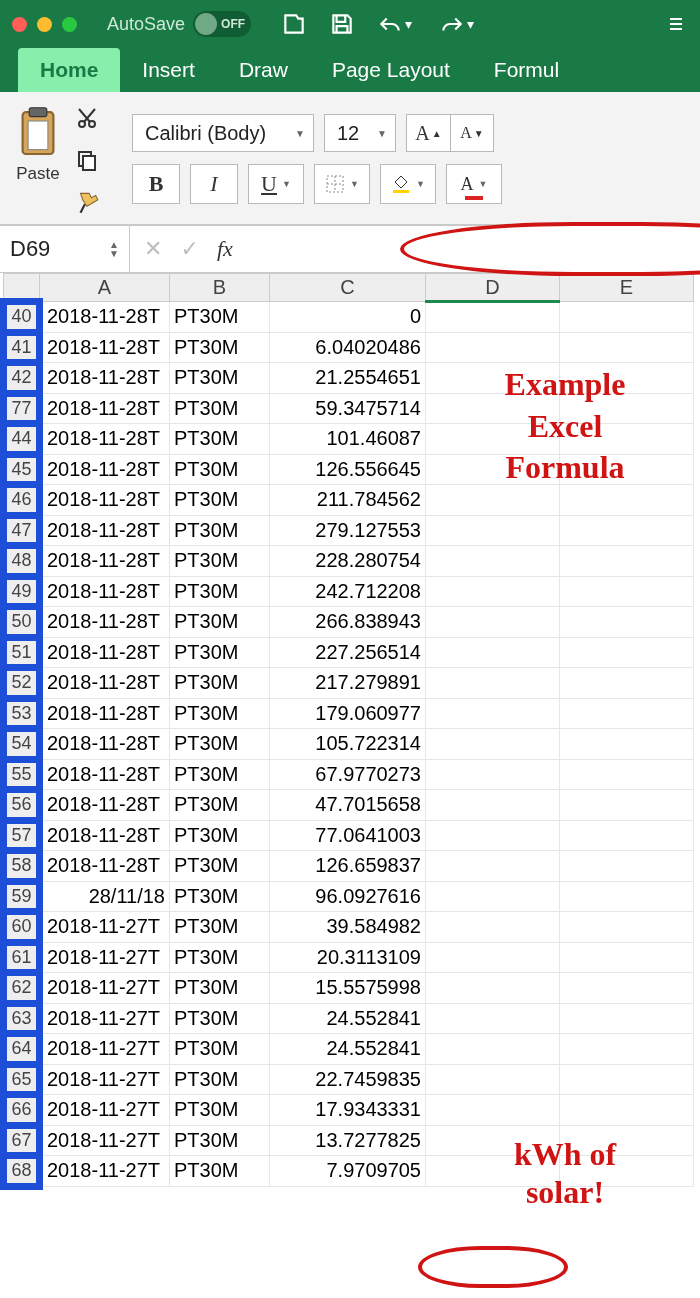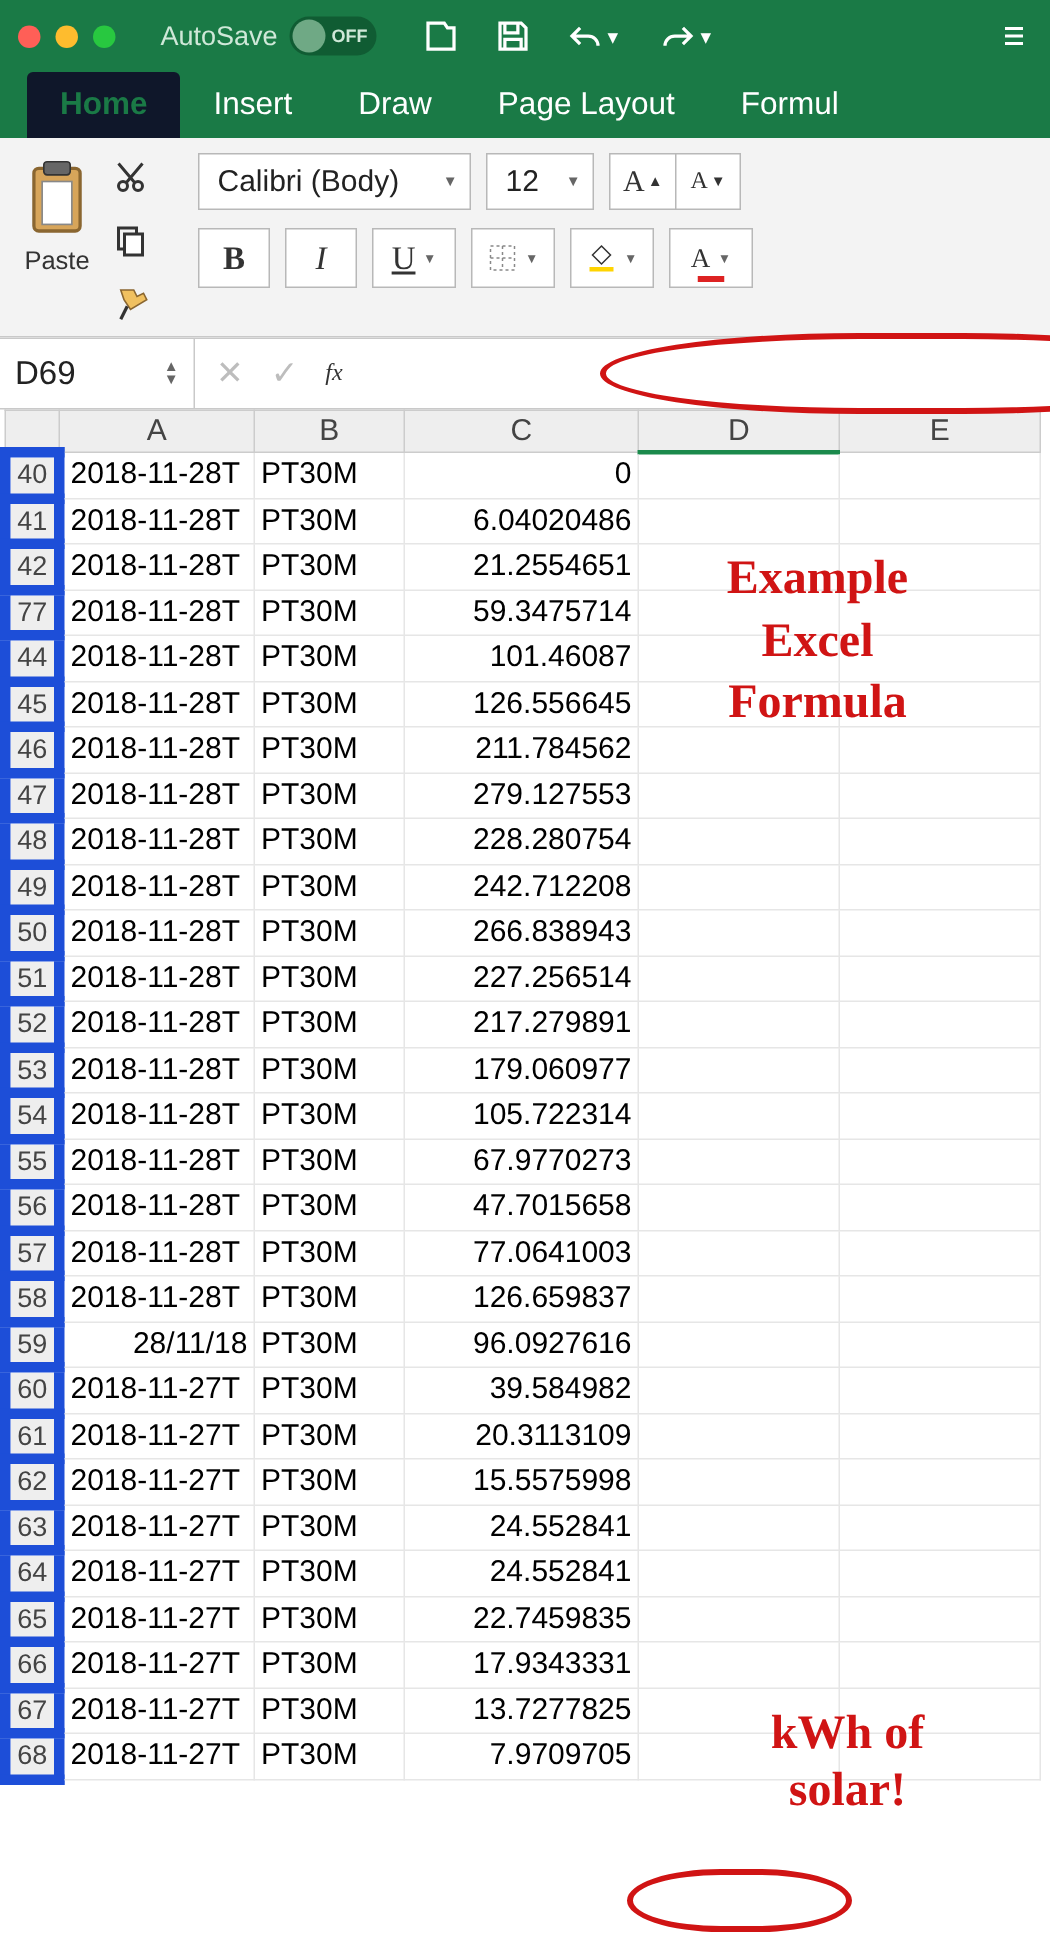--- a/index.html
+++ b/index.html
@@ -20,66 +20,66 @@
   .switch { width: 58px; height: 26px; background: #105c33; border-radius: 20px; position: relative; display:inline-flex; align-items:center;}
   .switch::after { content:''; width:22px; height:22px; background:#6fa985; border-radius:50%; position:absolute; left:2px;}
   .switch .off { position:absolute; right:6px; color:#cfe8d8; font-size:12px; font-weight:600;}
   .titleicons { margin-left: 20px; display:flex; gap: 22px; align-items:center; color:#fff;}
   .titleicons svg { width: 26px; height: 26px; fill: #fff; }
   .titleicons .chev { width:12px;}
   .rightlines { margin-left:auto; color:#fff;}
   
   .tabs { height: 44px; background: #1a7a46; display:flex; align-items:flex-end; padding-left: 18px;}
   .tab { padding: 10px 22px 10px; color: #fff; font-size: 21px; font-weight: 400;}
-  .tab.active { background: #0f172a; color: #1a7a46; font-weight: 600; border-radius: 4px 4px 0 0;}
+  .tab.active { background: #86efac; color: #1a7a46; font-weight: 600; border-radius: 4px 4px 0 0;}
   
   .ribbon { background: #f3f3f3; border-bottom: 1px solid #c9c9c9; padding: 10px 12px 8px; display:flex; gap: 30px;}
   .paste-group { display:flex; gap:8px; align-items:flex-start;justify-content:center;}
   .paste-left { display:flex; flex-direction:column; align-items:center;}
   .paste-ico { width:52px; height:60px; display:flex; align-items:center; justify-content:center;}
   .paste-label { font-size: 17px; color:#333; margin-top:2px;}
   .paste-side { display:flex; flex-direction:column; gap:14px; margin-top:2px;}
   .sideico { width:30px; height:28px; display:flex; align-items:center; justify-content:center;}
-  .font-group { display:flex; flex-direction:column; gap:12px;}
+  .font-group { display:flex; flex-direction:column; gap:12px;justify-content:center;}
   .font-row1 { display:flex; gap:10px; align-items:center;}
   .combo { background:#fff; border:1px solid #b8b8b8; height:38px; display:flex; align-items:center; padding:0 8px 0 12px; font-size:20px; color:#222;}
   .combo.font { width:182px;}
   .combo.size { width:72px;}
   .combo .arrow { margin-left:auto; padding-left:6px; color:#666; font-size:10px;}
   .sizebtns { display:flex;}
   .Abtn { background:#fff; border:1px solid #b8b8b8; width:44px; height:38px; display:flex; align-items:center; justify-content:center; font-family:Georgia, serif; font-size:20px; color:#333; gap:2px;}
   .Abtn .tri { font-size:10px; }
   .font-row2 { display:flex; gap:10px; align-items:center;}
   .btn { background:#fff; border:1px solid #b8b8b8; width:48px; height:40px; display:flex; align-items:center; justify-content:center; font-family: "Times New Roman", serif; font-size:22px; color:#333;}
   .btn.small{ width:56px; gap:2px;}
   .btn .dd { font-size:9px; color:#666; margin-left:3px;}
   
   .fnbar { height: 48px; background:#fff; border-top:1px solid #c9c9c9; border-bottom:1px solid #c9c9c9; display:flex; align-items:center;}
   .namebox { width:130px; height:100%; border-right:1px solid #c9c9c9; display:flex; align-items:center; padding:0 10px; font-size:22px; color:#222;text-align:center;}
   .nbarrow { margin-left:auto; display:flex; flex-direction:column; font-size:10px; line-height:9px; color:#666;}
   .fnarea { flex:1; height:100%; display:flex; align-items:center; gap:18px; padding:0 14px; position:relative;}
   .fnarea .x, .fnarea .c { font-size:22px; color:#bdbdbd;}
-  .fx { font-style:italic; font-family: "Times New Roman", serif; font-size:16px; color:#333;}
+  .fx { font-style:italic; font-family: "Times New Roman", serif; font-size:22px; color:#333;}
   .formula { font-size:22px; color:#222;}
   .redcircle1 {
     position:absolute; left:270px; top:-4px; width:415px; height:54px; border:4px solid #d01414; border-radius: 50% / 60%; pointer-events:none;
   }
   
   .sheet { display:block; border-collapse:collapse;}
   .sheet table { border-collapse: collapse; font-size: 20px; color:#000;}
   .sheet th { background:#eee; border:1px solid #ccc; font-weight:400; color:#444; height:28px;}
   .corner { width:36px; background:#eee; border:1px solid #ccc;}
   .colA { width:130px;} .colB { width:100px;} .colC { width:156px;} .colD { width:134px;} .colE { width:134px;}
   .sheet td { border:1px solid #e6e6e6; height:30.5px; padding: 0 4px; white-space:nowrap; overflow:hidden;}
   .sheet .rowhdr { background:#eee; border:7px solid #1d4ed8; text-align:center; color:#444; width:36px; font-size:18px;}
   .r { text-align: right; }
   .l { text-align: left; }
   .seltop th.colD { border-bottom: 3px solid #1b8a4c;}
   .selcell { outline: 3px solid #1b8a4c; outline-offset:-1px;}
-  .anno1 { position:absolute; left:435px; top:364px; width:220px; text-align:center; color:#d01414; font-family: "Times New Roman", Georgia, serif; font-weight:700; font-size:32px; line-height:1.3;}
+  .anno1 { position:absolute; left:455px; top:364px; width:220px; text-align:center; color:#d01414; font-family: "Times New Roman", Georgia, serif; font-weight:700; font-size:32px; line-height:1.3;}
   .anno2 { position:absolute; left:455px; top:1135px; width:220px; text-align:center; color:#d01414; font-family: "Times New Roman", Georgia, serif; font-weight:700; font-size:32px; line-height:1.2;}
   .redcircle2 {
     position:absolute; left:418px; top:1246px; width:150px; height:42px; border:4px solid #d01414; border-radius: 50% / 60%; pointer-events:none;
   }
 </style>
 </head>
 <body>
 
 <div class="titlebar">
   <div class="traffic">

